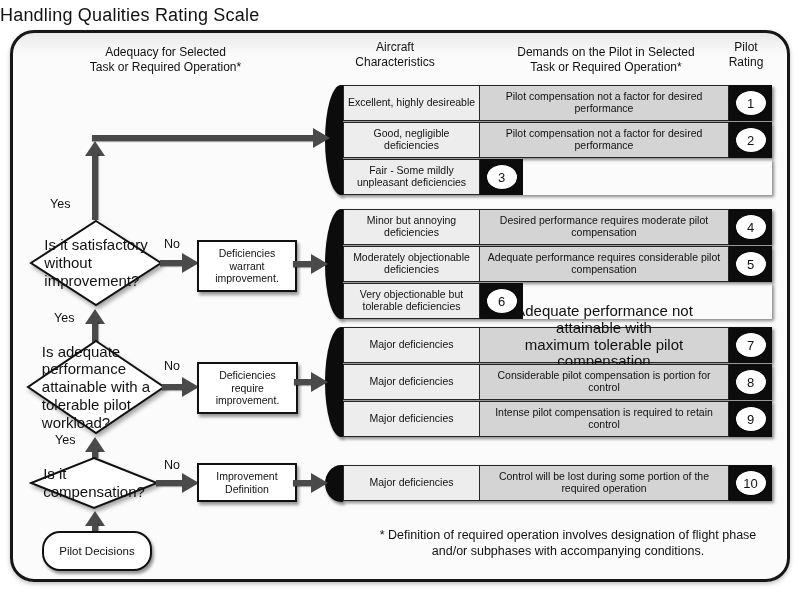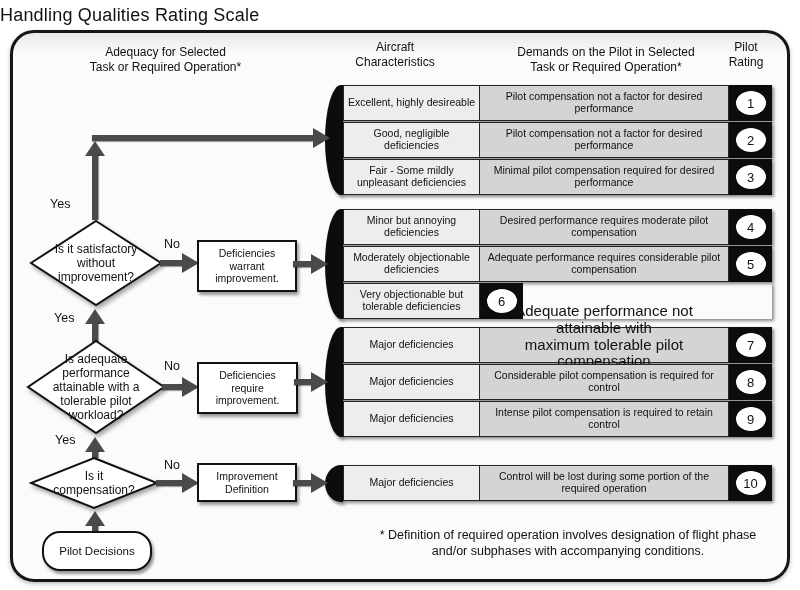--- a/index.html
+++ b/index.html
@@ -16,21 +16,21 @@
   .rrow{display:flex;height:36px;margin-bottom:1px;box-shadow:2px 2px 3px rgba(0,0,0,.45);}
   .cac{width:137px;background:#ededed;border:1px solid #262626;display:flex;align-items:center;justify-content:center;
        text-align:center;font-size:10.5px;line-height:1.12;padding:0 3px;box-sizing:border-box;white-space:pre-line;}
   .cdm{width:249px;background:#d4d4d4;border:1px solid #262626;border-left:none;display:flex;align-items:center;justify-content:center;
        text-align:center;font-size:10.5px;line-height:1.12;padding:0 5px;box-sizing:border-box;white-space:pre-line;}
   .crt{width:43px;background:#0c0c0c;display:flex;align-items:center;justify-content:center;}
   .oval{width:30px;height:24px;background:#fff;border:1px solid #000;border-radius:50%;
         display:flex;align-items:center;justify-content:center;font-size:13px;color:#111;}
   
   .dshape{filter:drop-shadow(2px 3px 2px rgba(0,0,0,.35));}
-  .dtext{display:flex;align-items:center;justify-content:center;text-align:center;font-size:12px;line-height:1.18;white-space:pre-line;}
+  .dtext{display:flex;align-items:center;justify-content:center;text-align:left;font-size:15px;line-height:1.18;white-space:pre-line;}
   .bx{background:#fff;border:2px solid #111;box-shadow:2px 3px 3px rgba(0,0,0,.4);
       display:flex;align-items:center;justify-content:center;text-align:center;font-size:10.5px;line-height:1.2;white-space:pre-line;}
   .pill{background:#fff;border:2px solid #111;border-radius:18px;box-shadow:2px 3px 3px rgba(0,0,0,.4);
         display:flex;align-items:center;justify-content:center;font-size:11.5px;}
   .lbl{font-size:12.5px;}
   
   .hline{height:6px;background:#4a4a4a;box-shadow:0 1px 1px rgba(0,0,0,.35);}
   .vline{width:6px;background:#4a4a4a;box-shadow:1px 0 1px rgba(0,0,0,.35);}
   .headR{width:0;height:0;border-top:10px solid transparent;border-bottom:10px solid transparent;border-left:17px solid #4a4a4a;}
   .headU{width:0;height:0;border-left:10px solid transparent;border-right:10px solid transparent;border-bottom:15px solid #4a4a4a;}
@@ -64,21 +64,20 @@
     </div>
     <div class="rrow">
       <div class="cac">Good, negligible deficiencies</div>
       <div class="cdm">Pilot compensation not a factor for desired performance</div>
       <div class="crt">
           <span class="oval">2</span>
         </div>
     </div>
     <div class="rrow">
       <div class="cac">Fair - Some mildly unpleasant deficiencies</div>
-      <div class="cdm">Minimal pilot compensation required for desired performance</div>
       <div class="crt">
           <span class="oval">3</span>
         </div>
     </div>
   </div>
 
   <div class="abs wedge" style="left:325px;top:209px;height:110px;"></div>
   <div class="abs" style="left:343px;top:209px;">
     <div class="rrow">
       <div class="cac">Minor but annoying deficiencies</div>
@@ -108,21 +107,21 @@
       <div class="cac">Major deficiencies</div>
       <div class="cdm" style="font-size:15px;">Adequate performance not attainable with
 maximum tolerable pilot compensation
 Controllability not in question</div>
       <div class="crt">
           <span class="oval">7</span>
         </div>
     </div>
     <div class="rrow">
       <div class="cac">Major deficiencies</div>
-      <div class="cdm">Considerable pilot compensation is required for control</div>
+      <div class="cdm">Considerable pilot compensation is portion for control</div>
       <div class="crt">
           <span class="oval">8</span>
         </div>
     </div>
     <div class="rrow">
       <div class="cac">Major deficiencies</div>
       <div class="cdm">Intense pilot compensation is required to retain control</div>
       <div class="crt">
           <span class="oval">9</span>
         </div>

